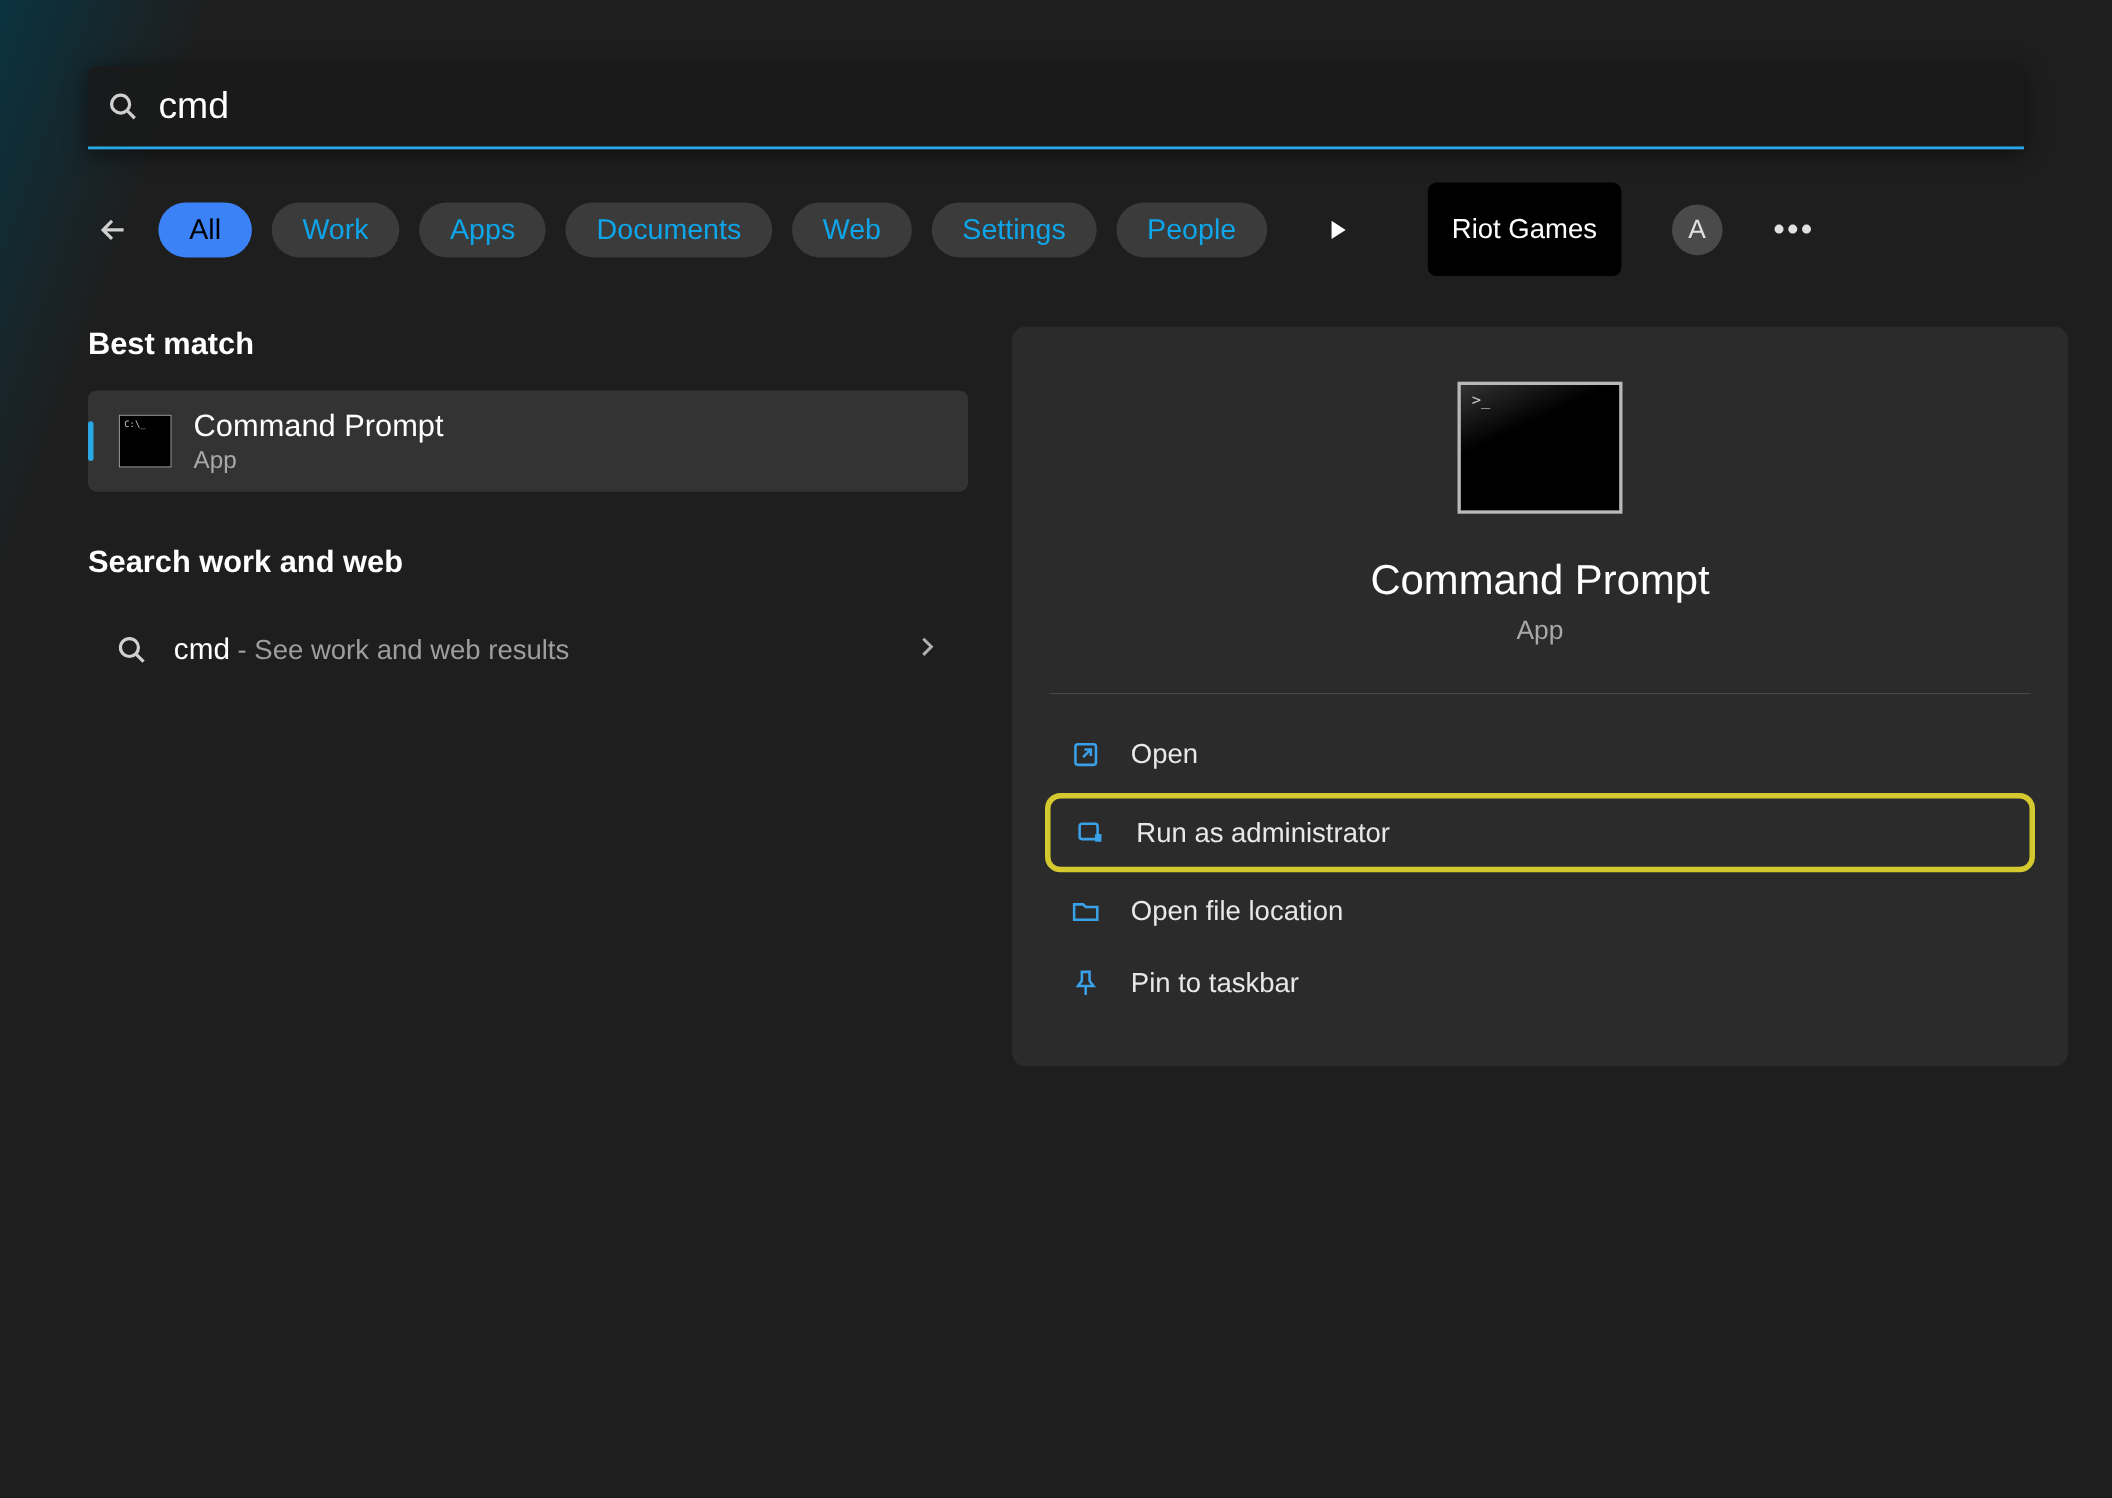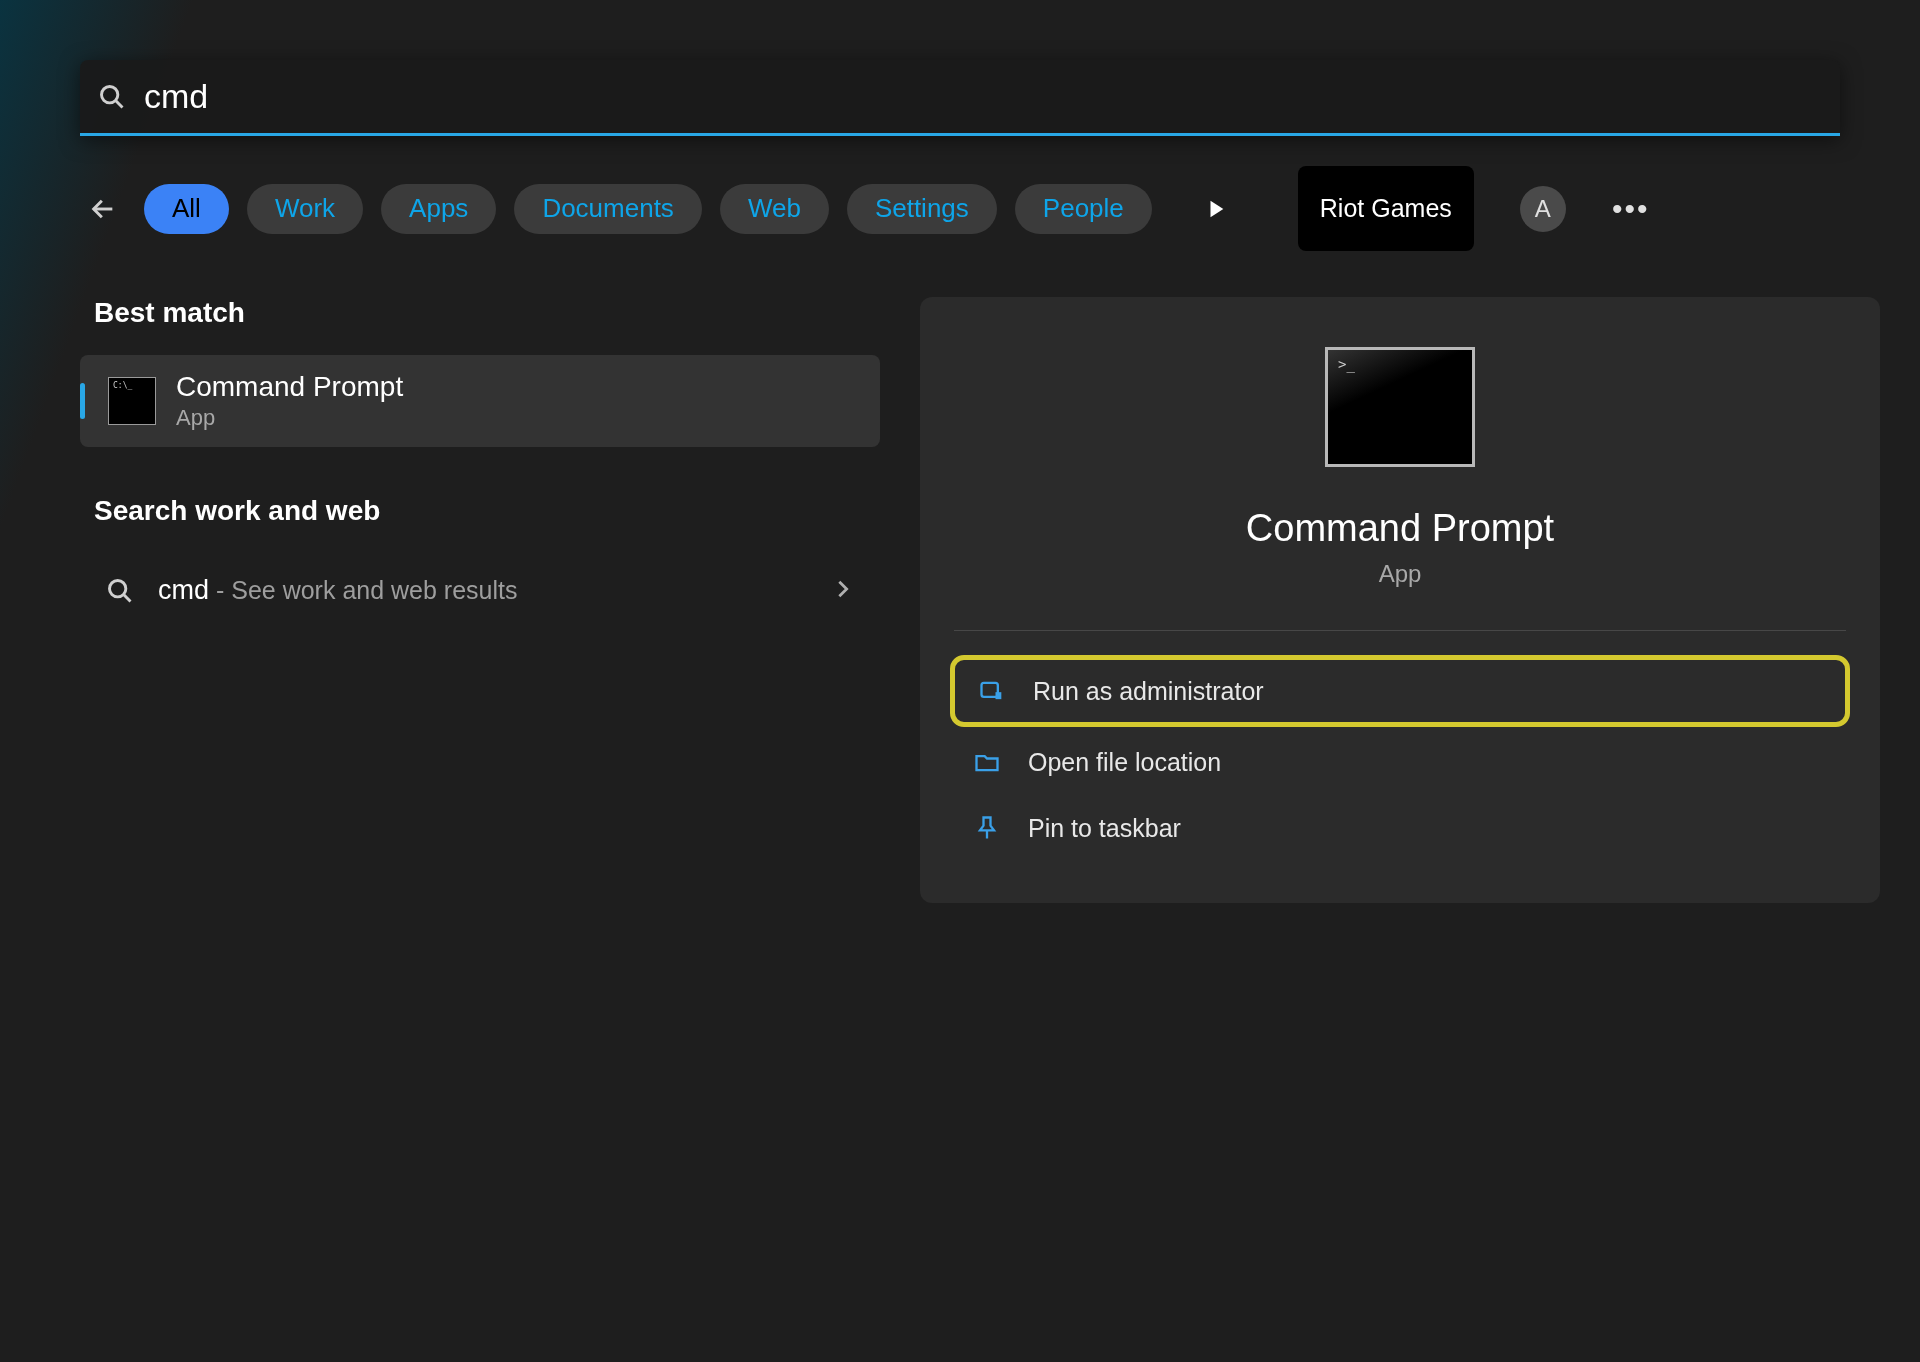--- a/index.html
+++ b/index.html
@@ -108,21 +108,20 @@
     gap: 40px;
   }
   .left-col {
     flex: 0 0 800px;
   }
   .section-title {
     font-size: 28px;
     font-weight: 600;
     color: #ffffff;
     margin-bottom: 26px;
-    margin-left: 14px;
   }
   .best-match-item {
     display: flex;
     align-items: center;
     background: #333333;
     border-radius: 8px;
     padding: 16px 18px;
     cursor: pointer;
     position: relative;
   }
@@ -300,20 +299,30 @@
     </div>
 
     <div class="right-panel">
       <div class="panel-icon-wrap">
         <div class="cmd-icon-large"></div>
       </div>
       <div class="panel-title">Command Prompt</div>
       <div class="panel-subtitle">App</div>
       <div class="panel-divider"></div>
 
+      <div class="action-item">
+        <span class="action-icon">
+            <svg viewBox="0 0 24 24">
+              <rect x="4" y="4" width="16" height="16" rx="2"></rect>
+              <polyline points="10 14 16 8"></polyline>
+              <polyline points="11 8 16 8 16 13"></polyline>
+            </svg>
+          </span>
+        <span>Open</span>
+      </div>
       <div class="action-item highlighted">
         <span class="action-icon">
             <svg viewBox="0 0 24 24">
               <rect x="3" y="5" width="14" height="12" rx="2"></rect>
               <path d="M15 13 L20 13 L20 19 L15 19 Z" fill="#3aa0e8" stroke="none"></path>
             </svg>
           </span>
         <span>Run as administrator</span>
       </div>
       <div class="action-item">

